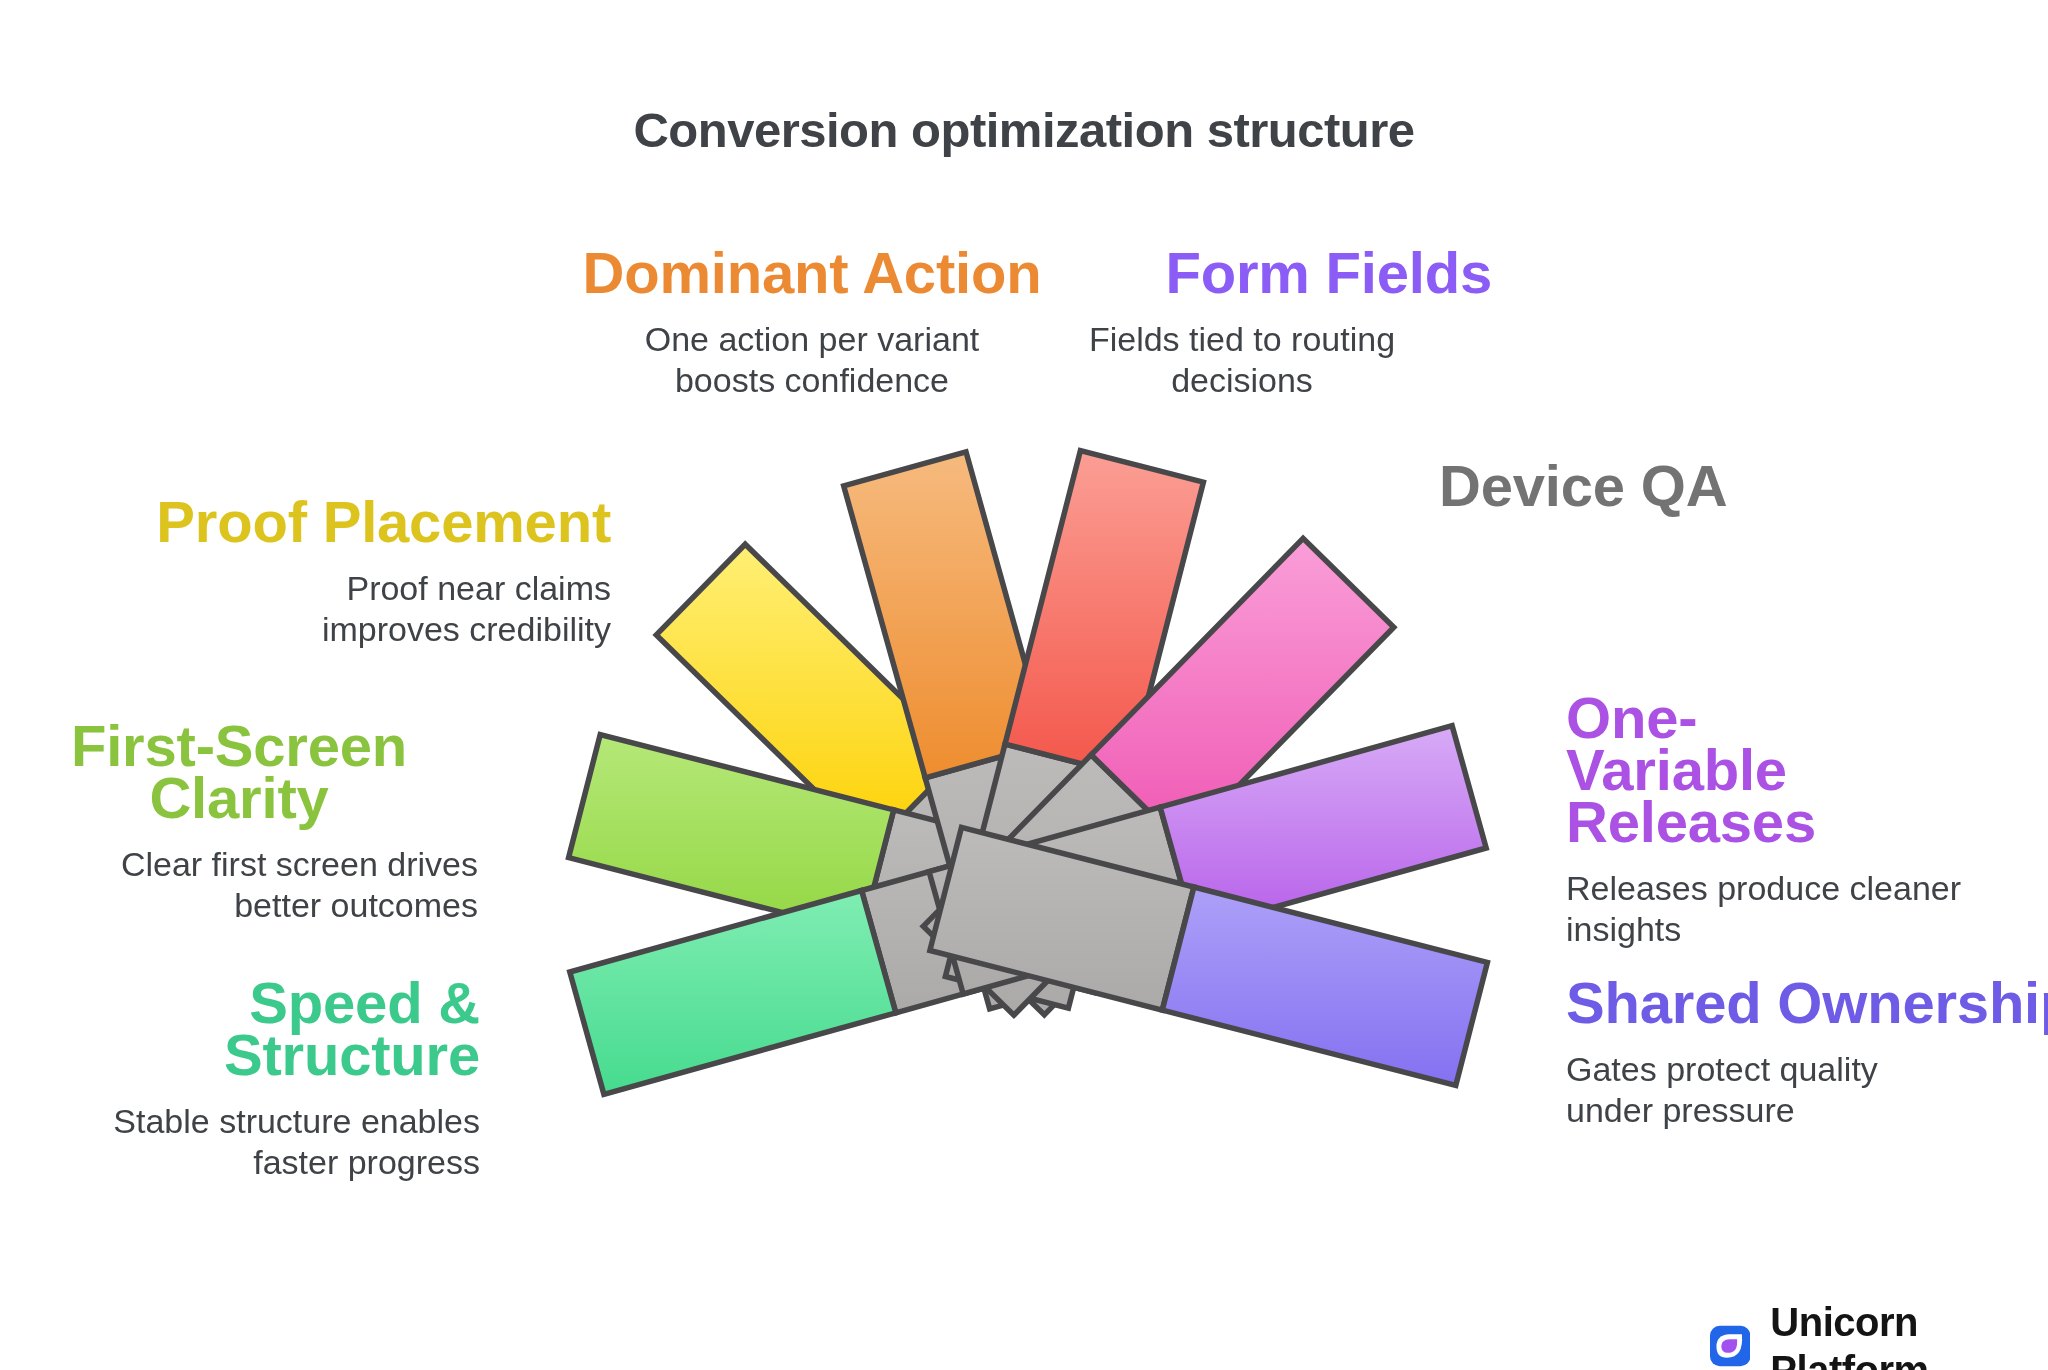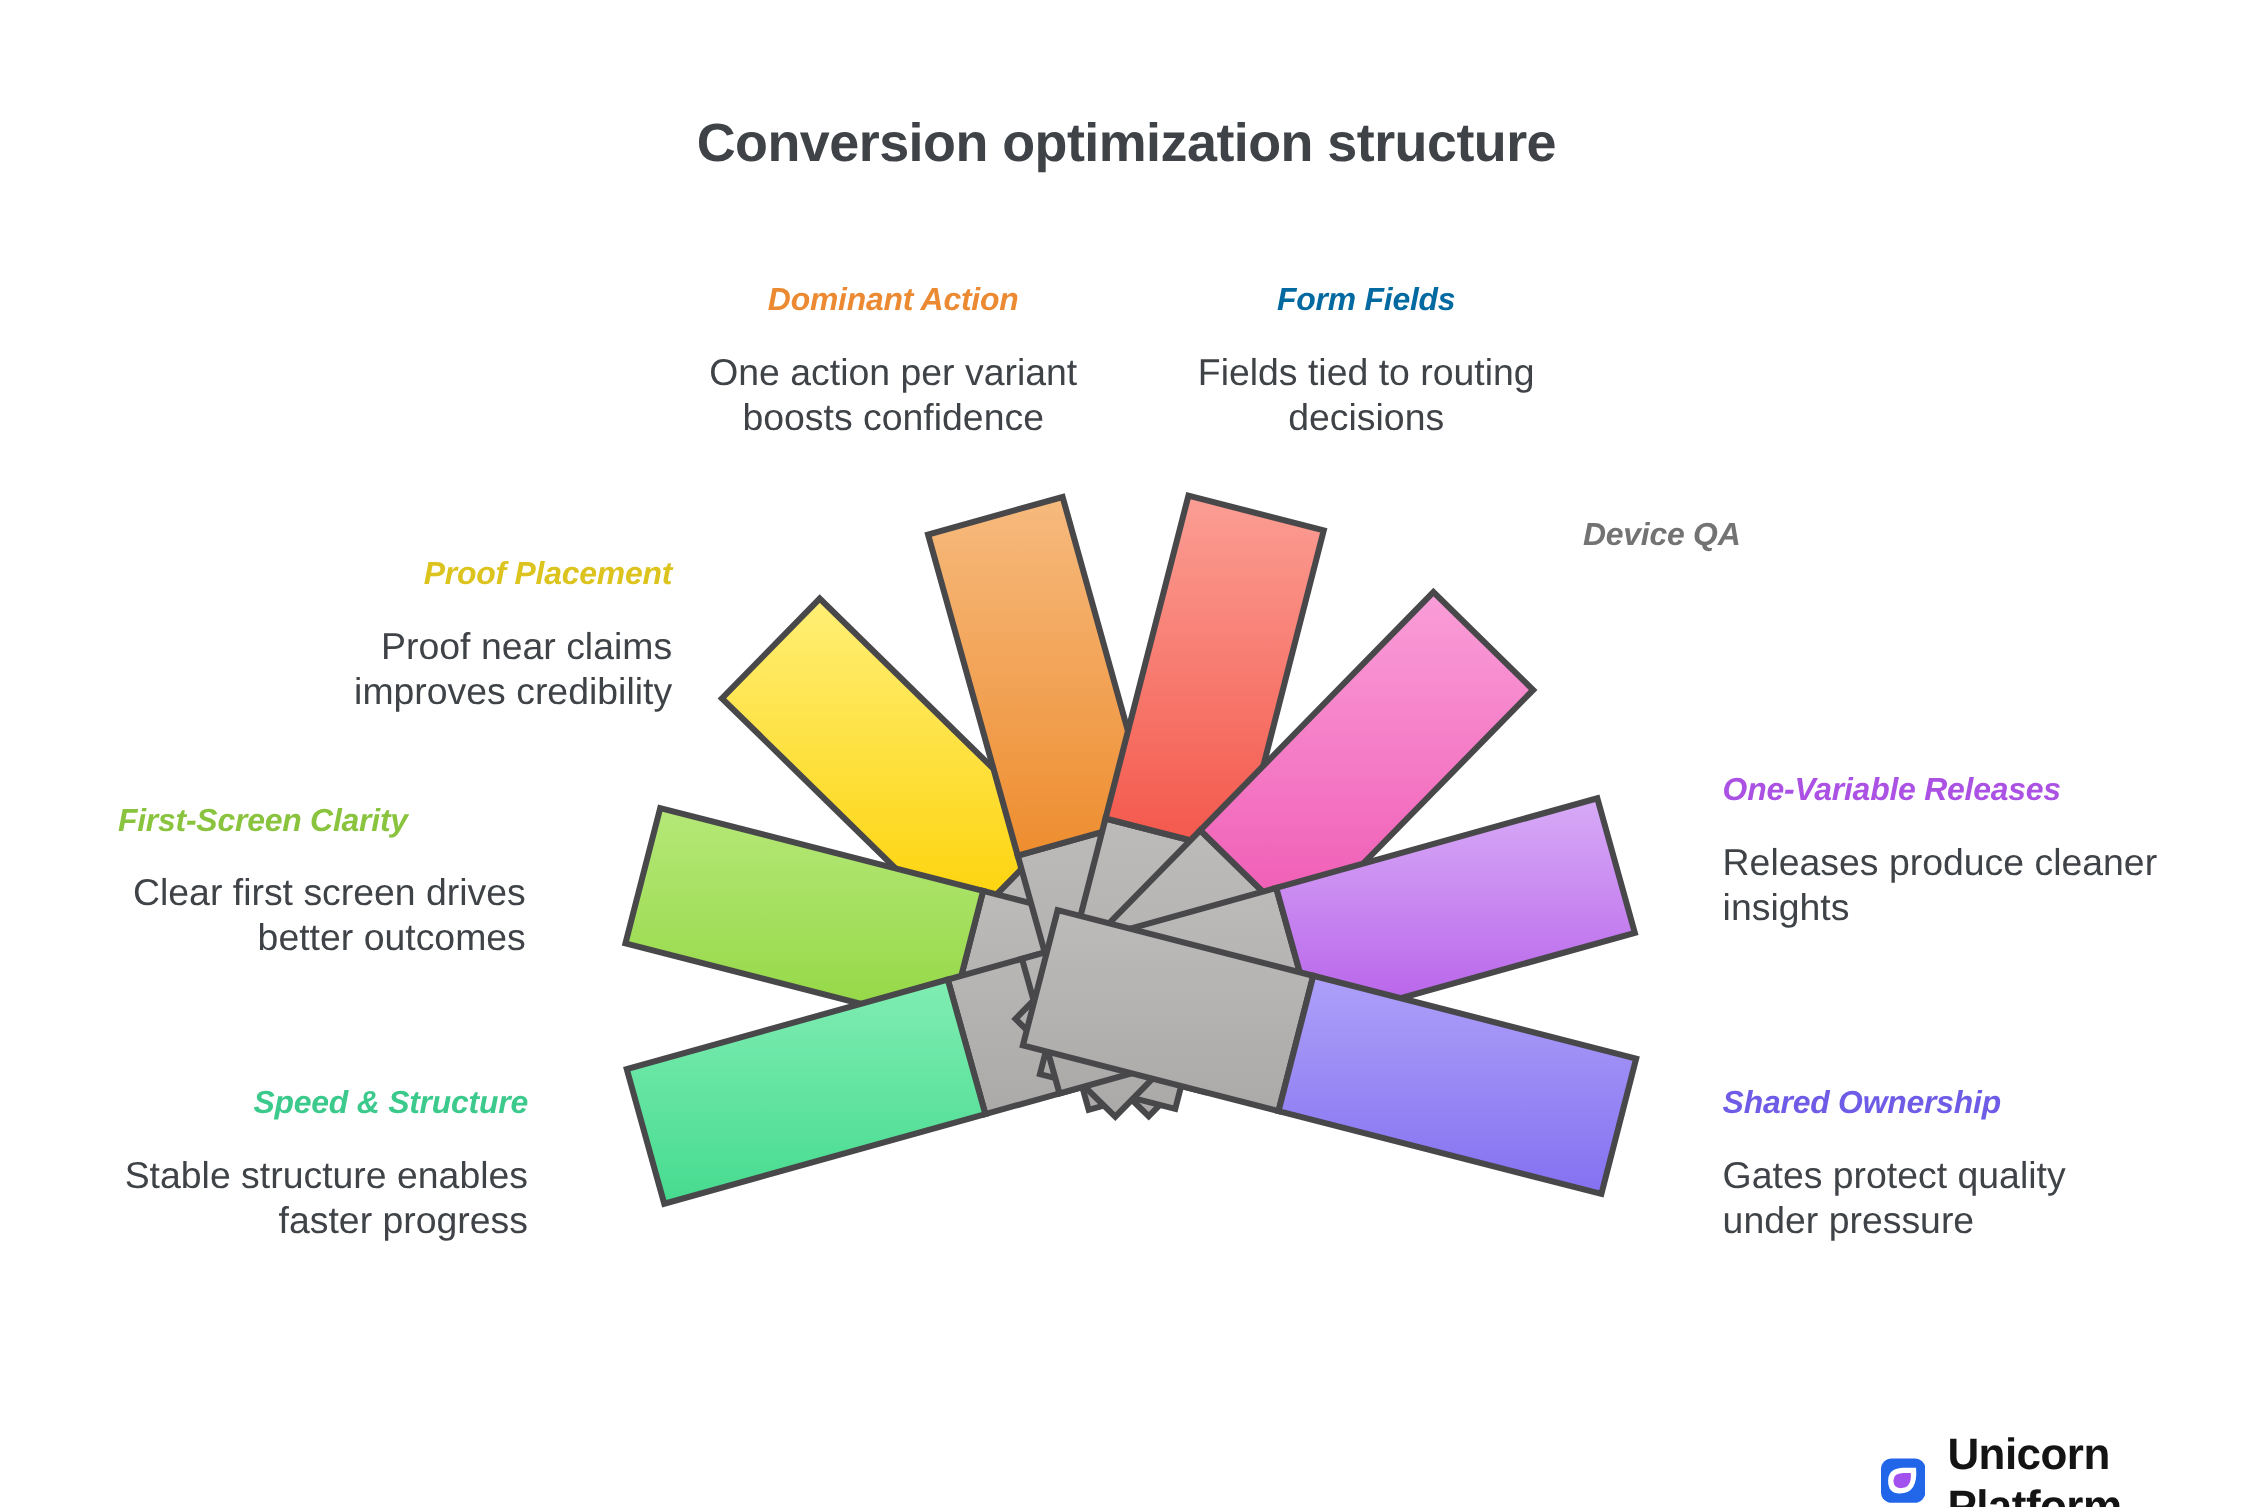--- a/index.html
+++ b/index.html
@@ -12,23 +12,22 @@
   }
   #fan-svg{position:absolute;left:0;top:0;}
   .page-title{
     position:absolute;left:0;right:0;top:102px;
     text-align:center;
     font-size:49px;line-height:56px;font-weight:700;
     letter-spacing:-0.5px;color:#3f4347;
   }
   .label-block{position:absolute;}
   .s-title{
-    font-size:29px;line-height:52px;font-weight:700;
+    font-size:58px;line-height:52px;font-weight:700;
     letter-spacing:-0.2px;
-    font-style:italic;
   }
   .s-desc{
     margin-top:20px;
     font-size:34px;line-height:41px;font-weight:400;
     color:#3f4347;white-space:pre-line;
   }
   .align-c{text-align:center;}
   .align-r{text-align:right;}
   .align-l{text-align:left;}
   #block-dominant{left:562px;top:247px;width:500px;}
@@ -114,21 +113,21 @@
 
   <div class="page-title">Conversion optimization structure</div>
 
   <div class="label-block align-c" id="block-dominant">
     <div class="s-title" style="color: rgb(236, 138, 51);">Dominant Action</div>
     <div class="s-desc">One action per variant
 boosts confidence</div>
   </div>
 
   <div class="label-block align-c" id="block-form">
-    <div class="s-title" style="color: #0369a1;">Form Fields</div>
+    <div class="s-title" style="color: #8b5cf6; text-align: right;">Form Fields</div>
     <div class="s-desc">Fields tied to routing
 decisions</div>
   </div>
 
   <div class="label-block align-r" id="block-proof">
     <div class="s-title" style="color: rgb(220, 195, 29);">Proof Placement</div>
     <div class="s-desc">Proof near claims
 improves credibility</div>
   </div>
 

